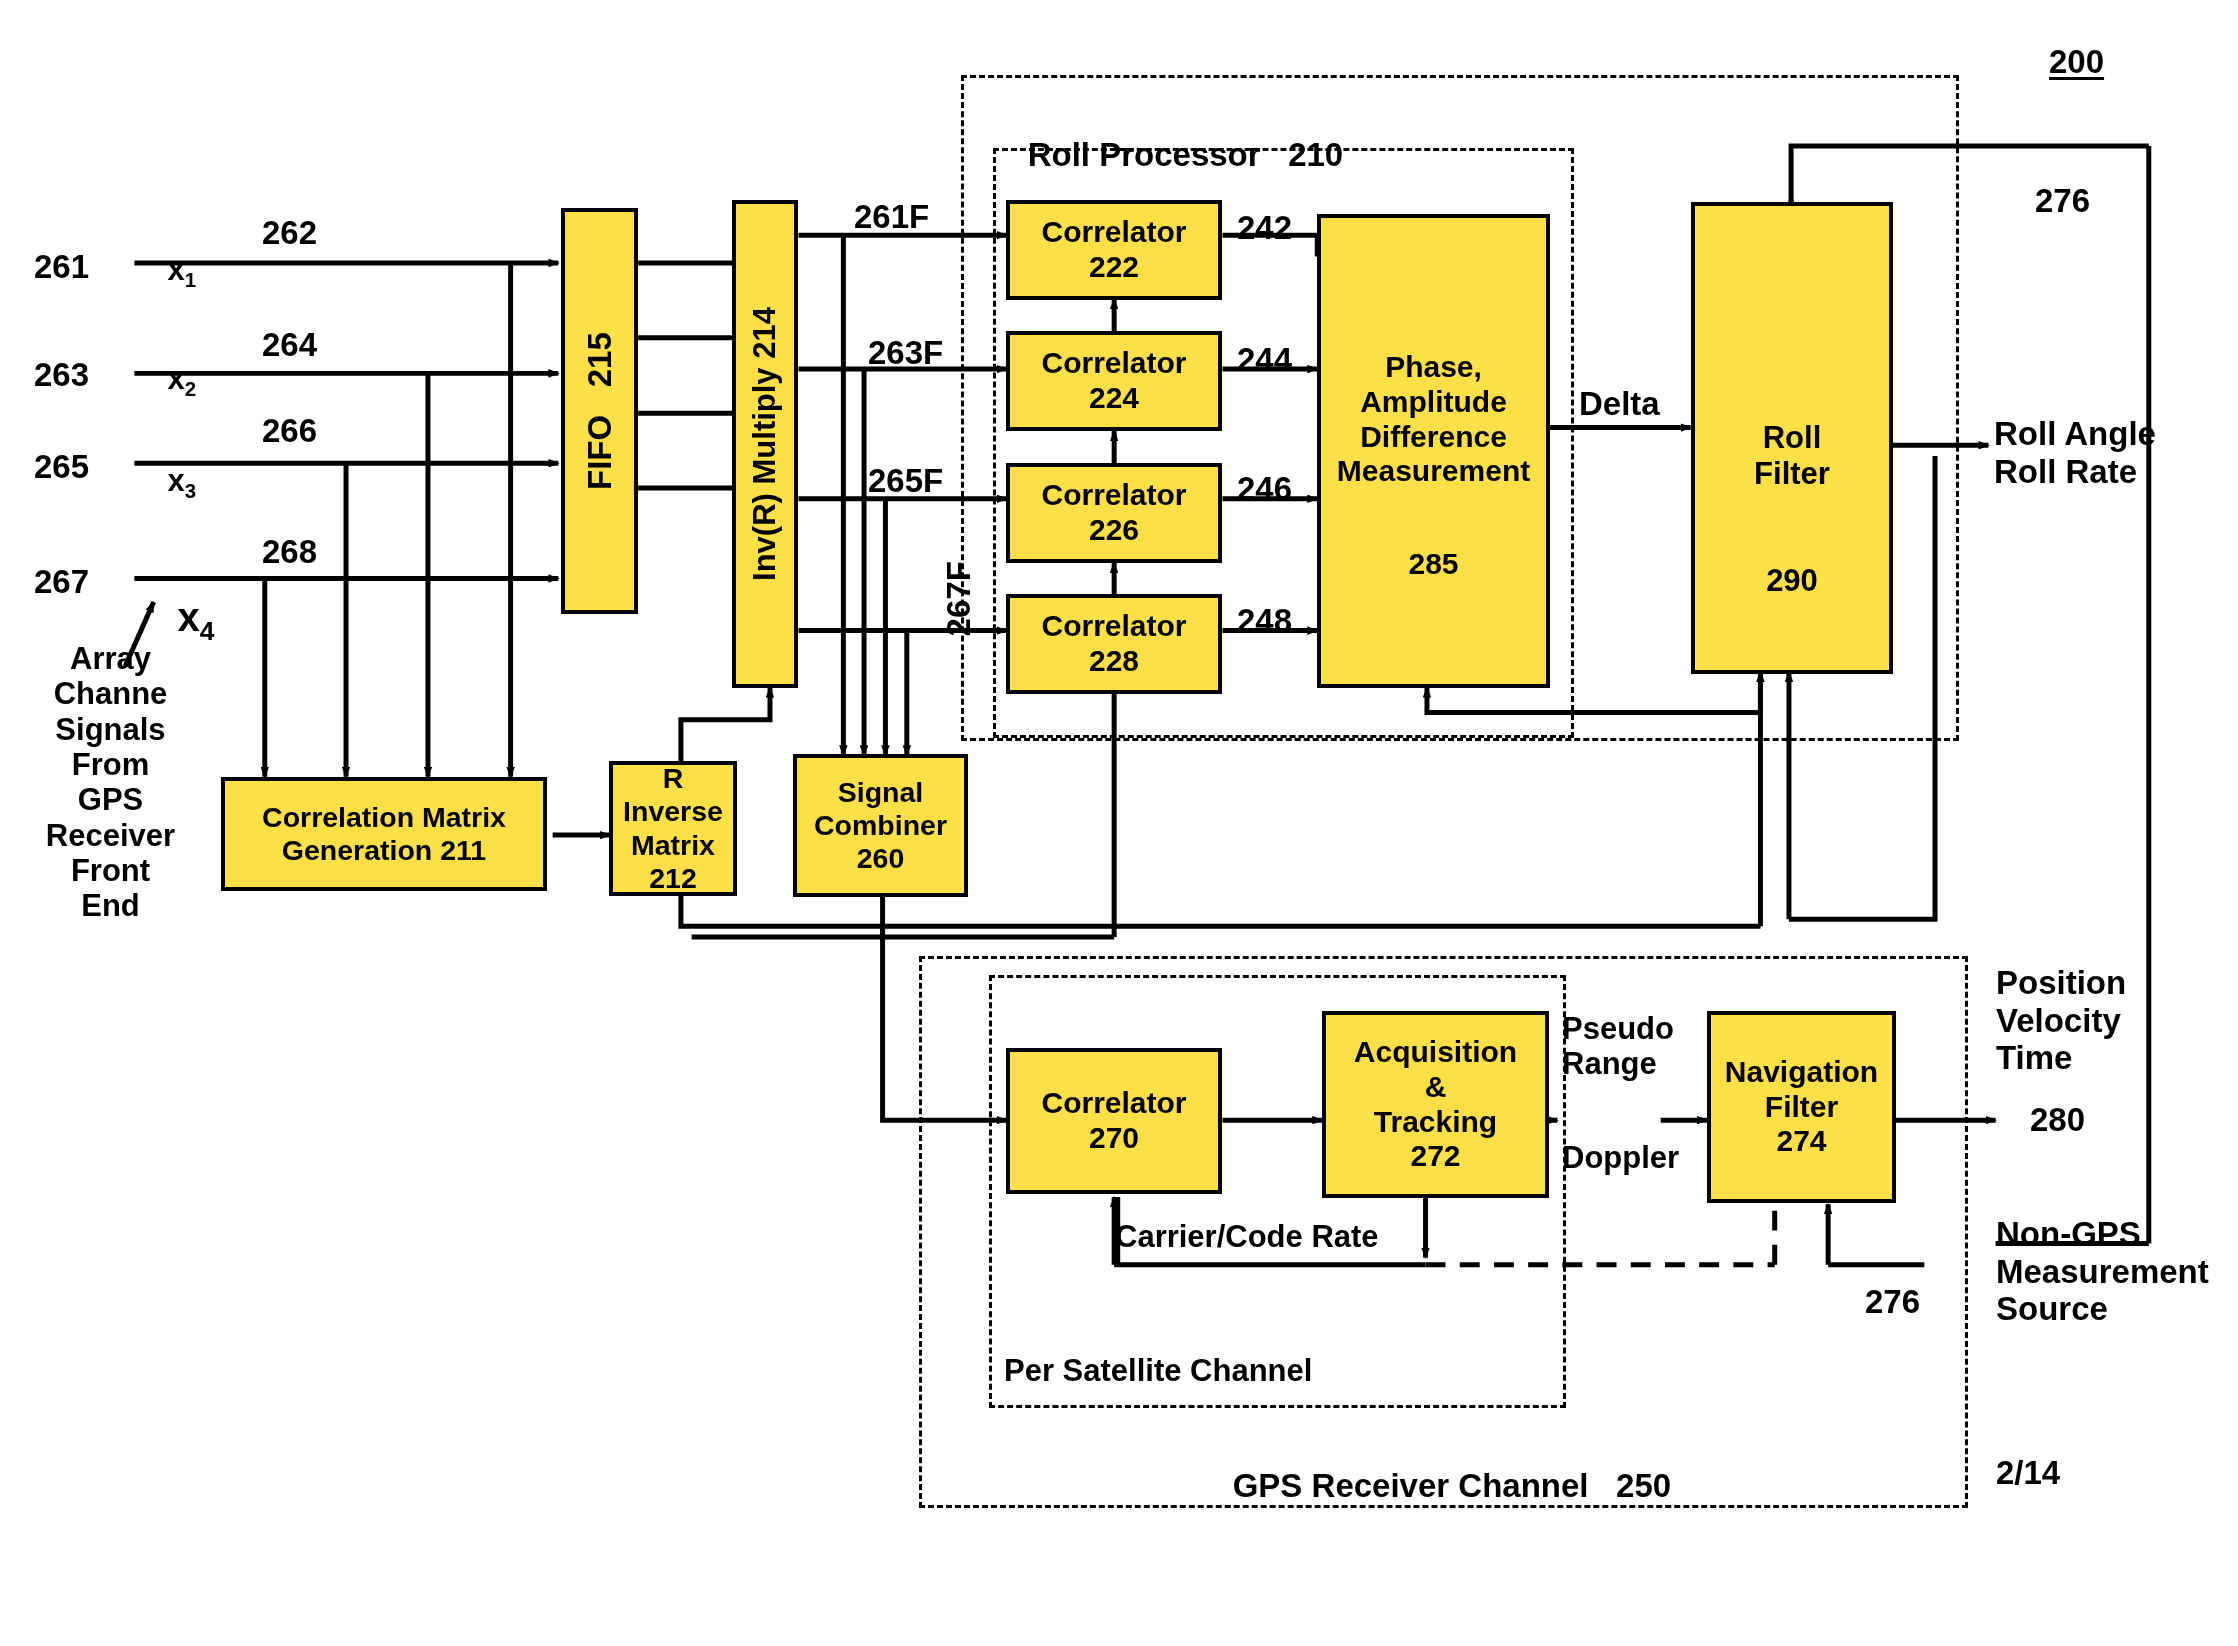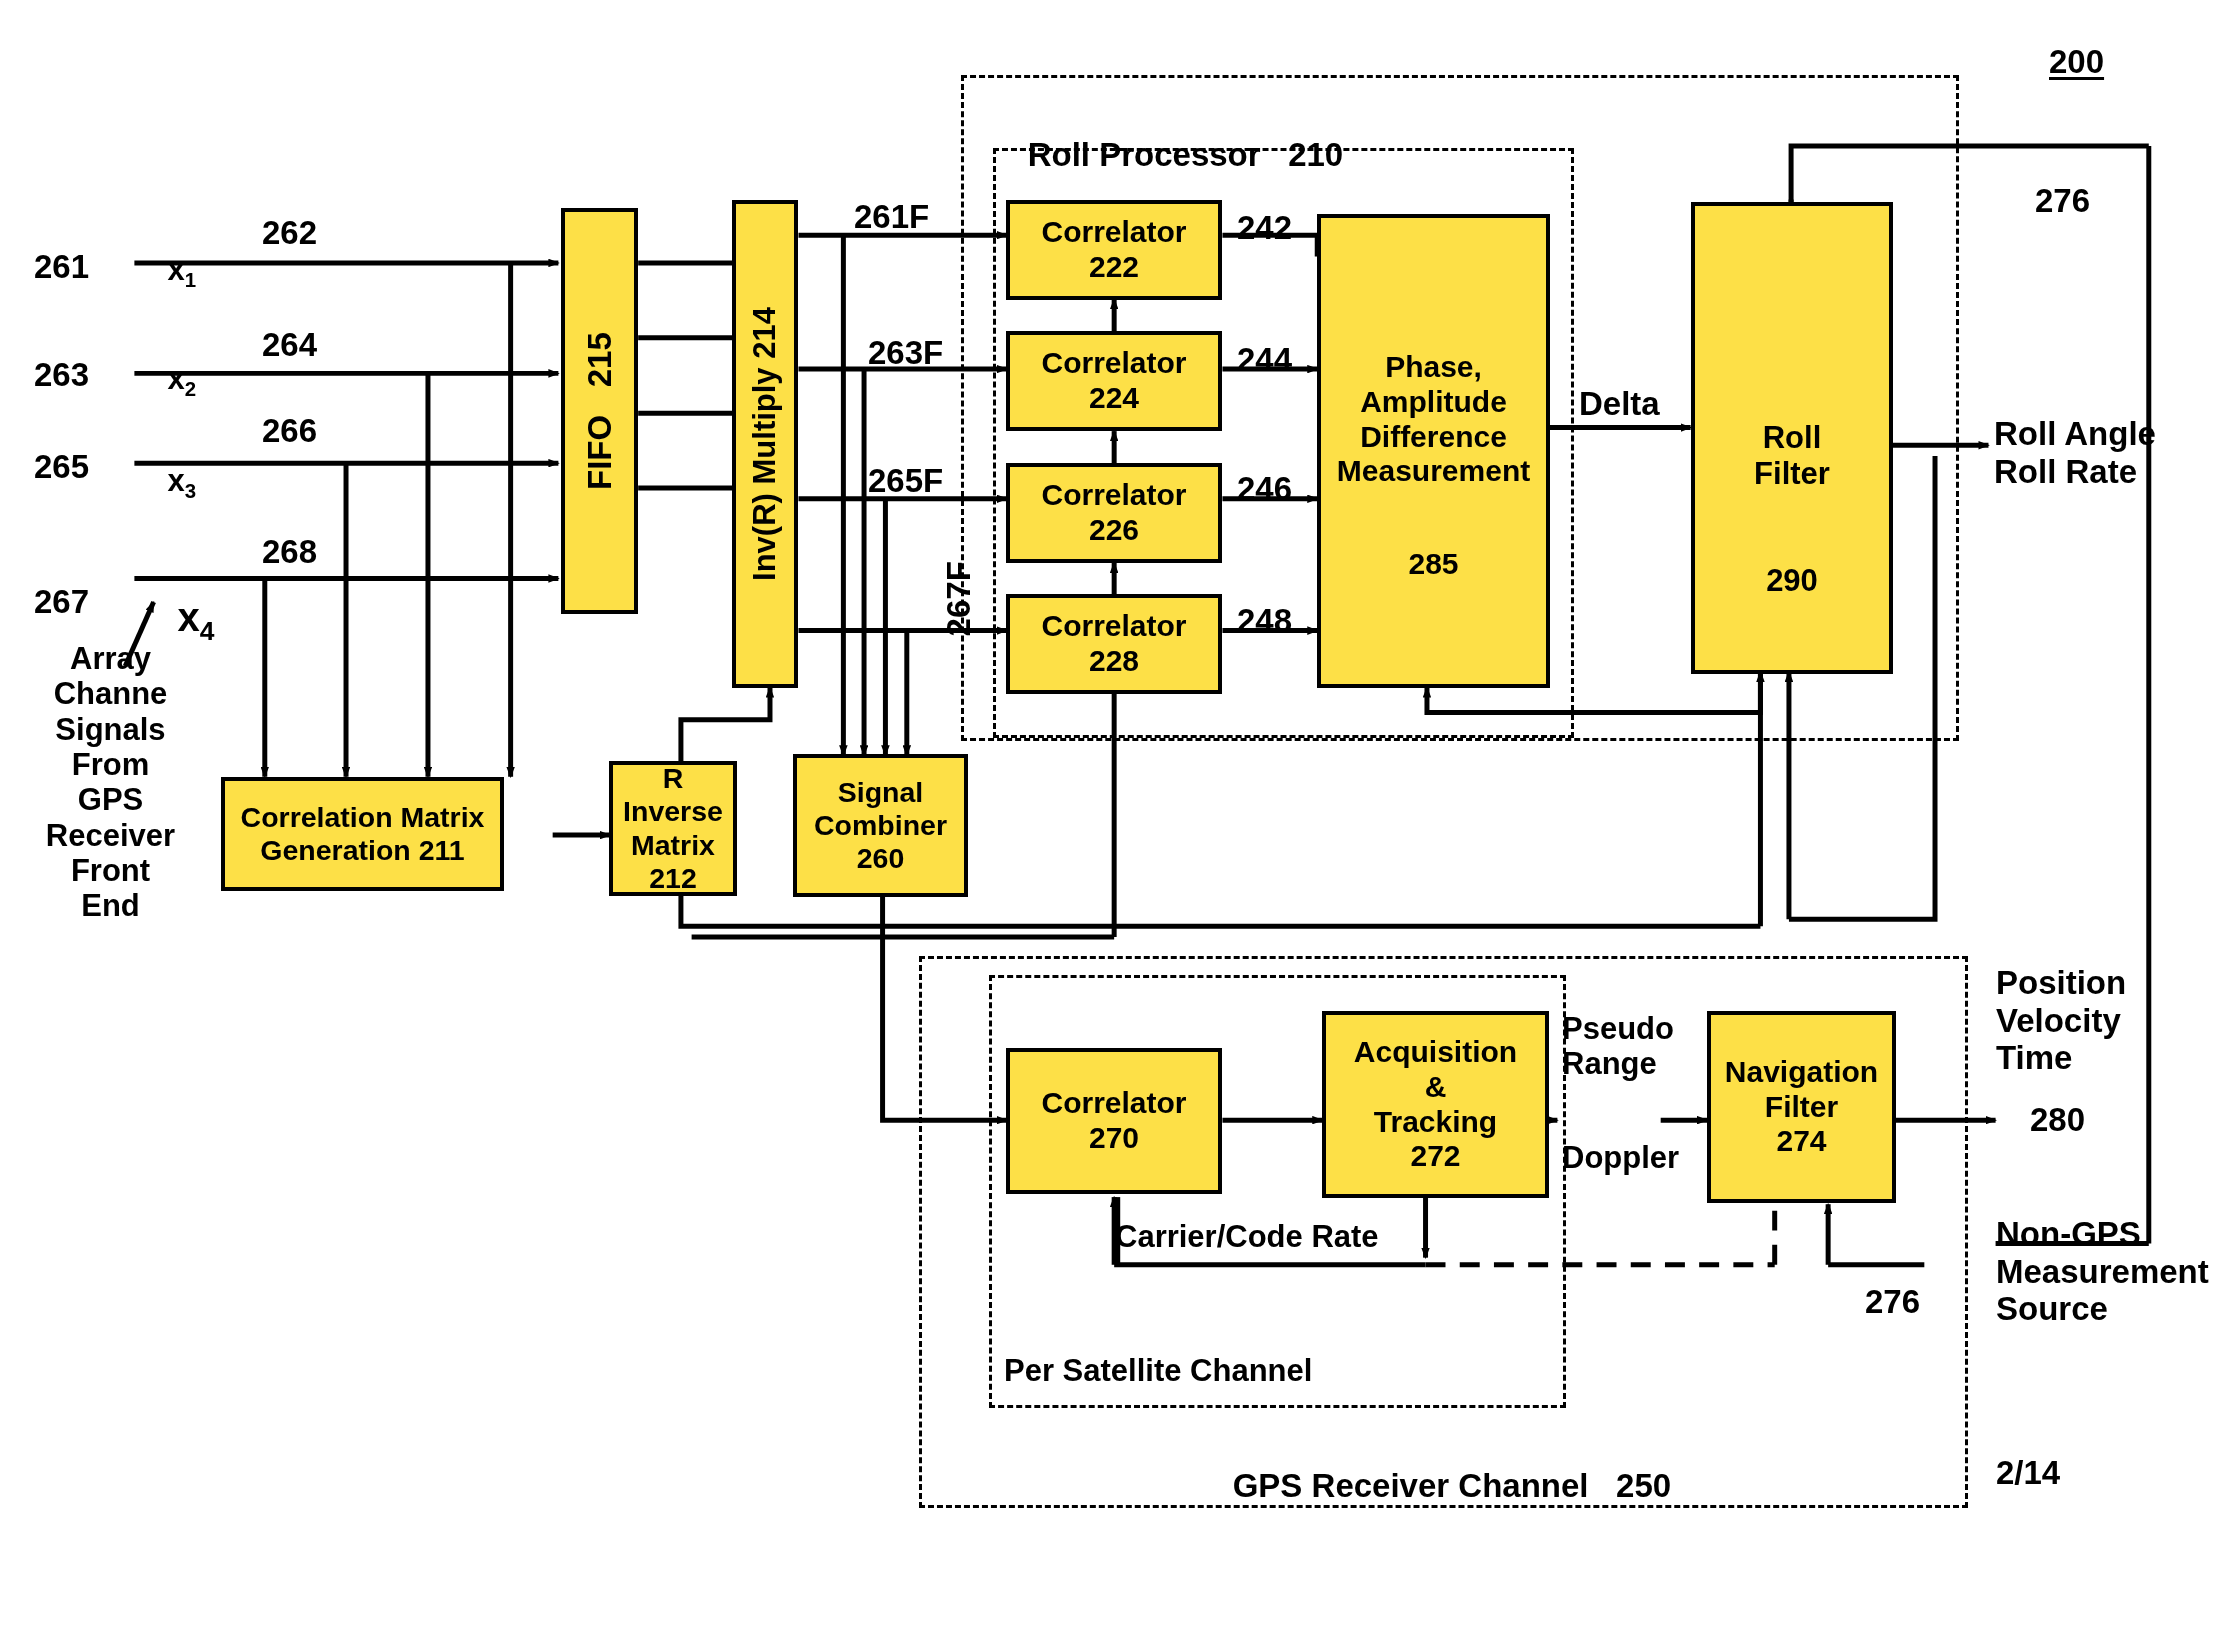--- a/index.html
+++ b/index.html
@@ -156,21 +156,21 @@
       <span>FIFO</span>&nbsp;&nbsp;&nbsp;<span>215</span>
     </div>
   </div>
 
   <div class="box" style="left:732px;top:200px;width:66px;height:488px;font-size:31px;">
     <div class="vert">
       <span>Inv(R) Multiply</span>&nbsp;<span>214</span>
     </div>
   </div>
 
-  <div class="box" style="left:221px;top:777px;width:283px;height:114px;font-size:28.5px;">
+  <div class="box" style="left:221px;top:777px;width:326px;height:114px;font-size:28.5px;">
     <div>Correlation Matrix</div>
     <div>Generation 211</div>
   </div>
 
   <div class="box" style="left:609px;top:761px;width:128px;height:135px;font-size:28.5px;">
     <div>R Inverse</div>
     <div>Matrix</div>
     <div>212</div>
   </div>
 
@@ -242,21 +242,21 @@
 
   <div class="lbl" style="left:1004px;top:1353px;font-size:31px;">Per Satellite Channel</div>
 
   <div class="lbl" style="left: 1196px; top: 1429px; font-size: 33px; white-space: pre;">
     <span>GPS Receiver Channel</span>&nbsp;&nbsp;&nbsp;<span>250</span>
   </div>
 
   <div class="lbl" style="left:34px;top:248px;font-size:33px;">261</div>
   <div class="lbl" style="left:34px;top:356px;font-size:33px;">263</div>
   <div class="lbl" style="left:34px;top:448px;font-size:33px;">265</div>
-  <div class="lbl" style="left:34px;top:563px;font-size:33px;margin-top:20px;">267</div>
+  <div class="lbl" style="left:34px;top:563px;font-size:33px;">267</div>
 
   <div class="lbl" style="left: 133px; top: 217px; font-size: 31px; white-space: pre;">
     <span>x</span><span class="sub">1</span>
   </div>
   <div class="lbl" style="left: 133px; top: 326px; font-size: 31px; white-space: pre;">
     <span>x</span><span class="sub">2</span>
   </div>
   <div class="lbl" style="left: 133px; top: 428px; font-size: 31px; white-space: pre;">
     <span>x</span><span class="sub">3</span>
   </div>

